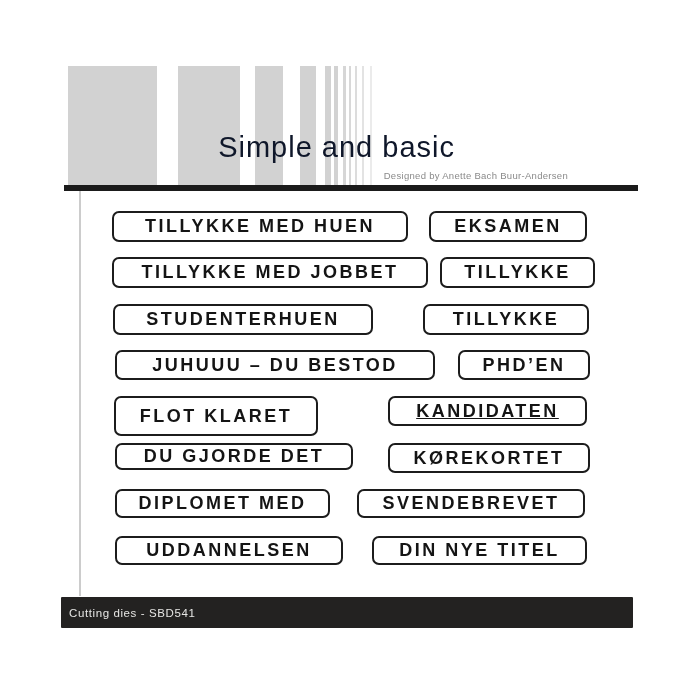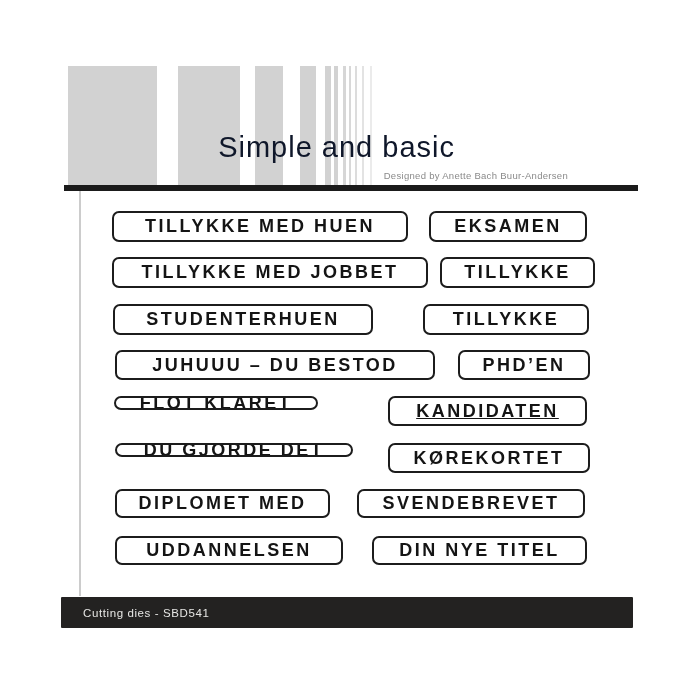--- a/index.html
+++ b/index.html
@@ -41,21 +41,21 @@
     background:#ffffff;display:flex;align-items:center;justify-content:center;
     font-size:18px;font-weight:bold;letter-spacing:2.5px;color:#141414;
     white-space:nowrap;overflow:hidden;
   }
 
   .bottom-bar{
     position:absolute;left:61px;top:597px;width:572px;height:31px;background:#232221;
     display:flex;align-items:center;border-radius:1px;
   }
   .bottom-bar span{
-    margin-left:22px;color:#e6e6e4;font-size:11.5px;letter-spacing:0.6px;
+    margin-left:8px;color:#e6e6e4;font-size:11.5px;letter-spacing:0.6px;
   }
 </style>
 </head>
 <body>
 
 <div class="stage">
 
   <div>
     <div class="stripe s1"></div>
     <div class="stripe s2"></div>
@@ -80,24 +80,24 @@
 
   <div class="die" style="left:112px;top:257px;width:316px;height:31px;">TILLYKKE MED JOBBET</div>
   <div class="die" style="left:440px;top:257px;width:155px;height:31px;">TILLYKKE</div>
 
   <div class="die" style="left:113px;top:304px;width:260px;height:31px;">STUDENTERHUEN</div>
   <div class="die" style="left:423px;top:304px;width:166px;height:31px;">TILLYKKE</div>
 
   <div class="die" style="left:115px;top:350px;width:320px;height:30px;">JUHUUU – DU BESTOD</div>
   <div class="die" style="left:458px;top:350px;width:132px;height:30px;">PHD’EN</div>
 
-  <div class="die" style="left:114px;top:396px;width:204px;height:14px;">FLOT KLARET</div>
+  <div class="die" style="left:114px;top:396px;width:204px;height:40px;">FLOT KLARET</div>
   <div class="die" style="left:388px;top:396px;width:199px;height:30px;text-decoration:underline;">KANDIDATEN</div>
 
-  <div class="die" style="left:115px;top:443px;width:238px;height:14px;">DU GJORDE DET</div>
+  <div class="die" style="left:115px;top:443px;width:238px;height:27px;">DU GJORDE DET</div>
   <div class="die" style="left:388px;top:443px;width:202px;height:30px;">KØREKORTET</div>
 
   <div class="die" style="left:115px;top:489px;width:215px;height:29px;">DIPLOMET MED</div>
   <div class="die" style="left:357px;top:489px;width:228px;height:29px;">SVENDEBREVET</div>
 
   <div class="die" style="left:115px;top:536px;width:228px;height:29px;">UDDANNELSEN</div>
   <div class="die" style="left:372px;top:536px;width:215px;height:29px;">DIN NYE TITEL</div>
 
   <div class="bottom-bar">
     <span>Cutting dies - SBD541</span>

